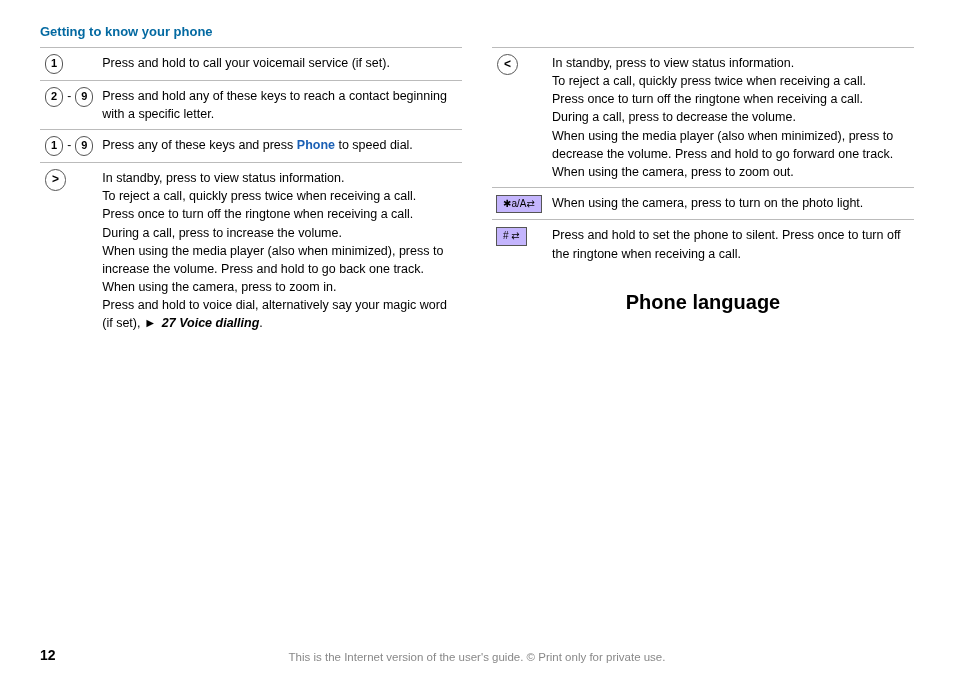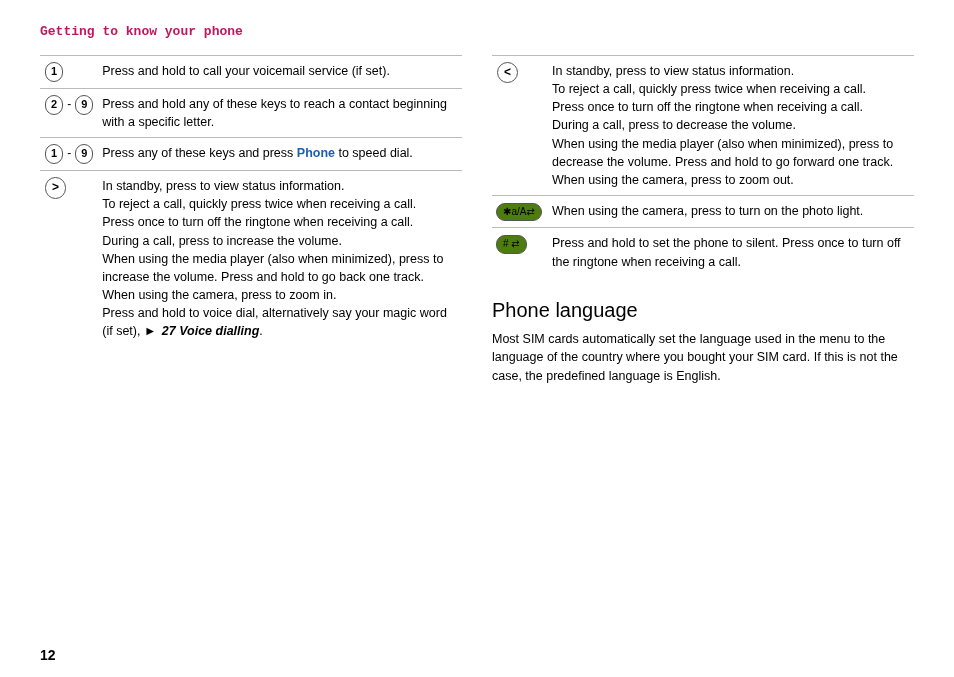--- a/index.html
+++ b/index.html
@@ -15,23 +15,22 @@
     .page {
       width: 954px;
       min-height: 677px;
       background: #fff;
       padding: 24px 40px 20px 40px;
       position: relative;
     }
     .page-header {
       font-size: 13px;
       font-weight: bold;
-      margin-bottom: 16px;
-      color: #be185d;
-      font-family: Liberation Mono, monospace;
+      margin-bottom: 8px;
+      color: #0369a1;
     }
     .two-col {
       display: flex;
       gap: 0;
       width: 100%;
     }
     .col {
       flex: 1;
       padding-right: 20px;
     }
@@ -86,24 +85,25 @@
     .italic-link {
       font-style: italic;
       font-weight: bold;
     }
     .arrow-right {
       display: inline-block;
       margin-right: 2px;
     }
     .section-title {
       font-size: 20px;
-      font-weight: normal;
+      font-weight: bold;
       margin-top: 22px;
       margin-bottom: 8px;
       color: #000;
+      text-align: center;
     }
     .section-body {
       font-size: 12.5px;
       line-height: 1.5;
       color: #000;
     }
     .page-footer {
       position: absolute;
       bottom: 14px;
       left: 0;
@@ -117,24 +117,24 @@
       bottom: 14px;
       left: 40px;
       font-size: 14px;
       font-weight: bold;
       color: #000;
       margin-top: 44px;
     }
     .special-key {
       display: inline-block;
       border: 1px solid #555;
-      border-radius: 9px;
+      border-radius: 0;
       padding: 1px 6px;
       font-size: 10px;
-      background: #4d7c0f;
+      background: #c4b5fd;
     }
   </style>
 </head>
 <body>
 
 <div class="page">
 
   <div class="page-header">
     <span>Getting to know your phone</span>
   </div>
@@ -232,22 +232,22 @@
             </td>
             <td>
               Press and hold to set the phone to silent. Press once to turn off the ringtone when receiving a call.
             </td>
           </tr>
 
         </tbody>
       </table>
 
       <div class="section-title">Phone language</div>
-      <div class="section-body">Most SIM cards automatically set the language used in the menu to the language of the country where you bought your SIM card. If this is not the case, the predefined language is English.</div>
 
     </div>
 
   </div>
 
   <div class="page-number">12</div>
 
+  <div class="page-footer">This is the Internet version of the user's guide. © Print only for private use.</div>
 
 </div>
 
 </body></html>

